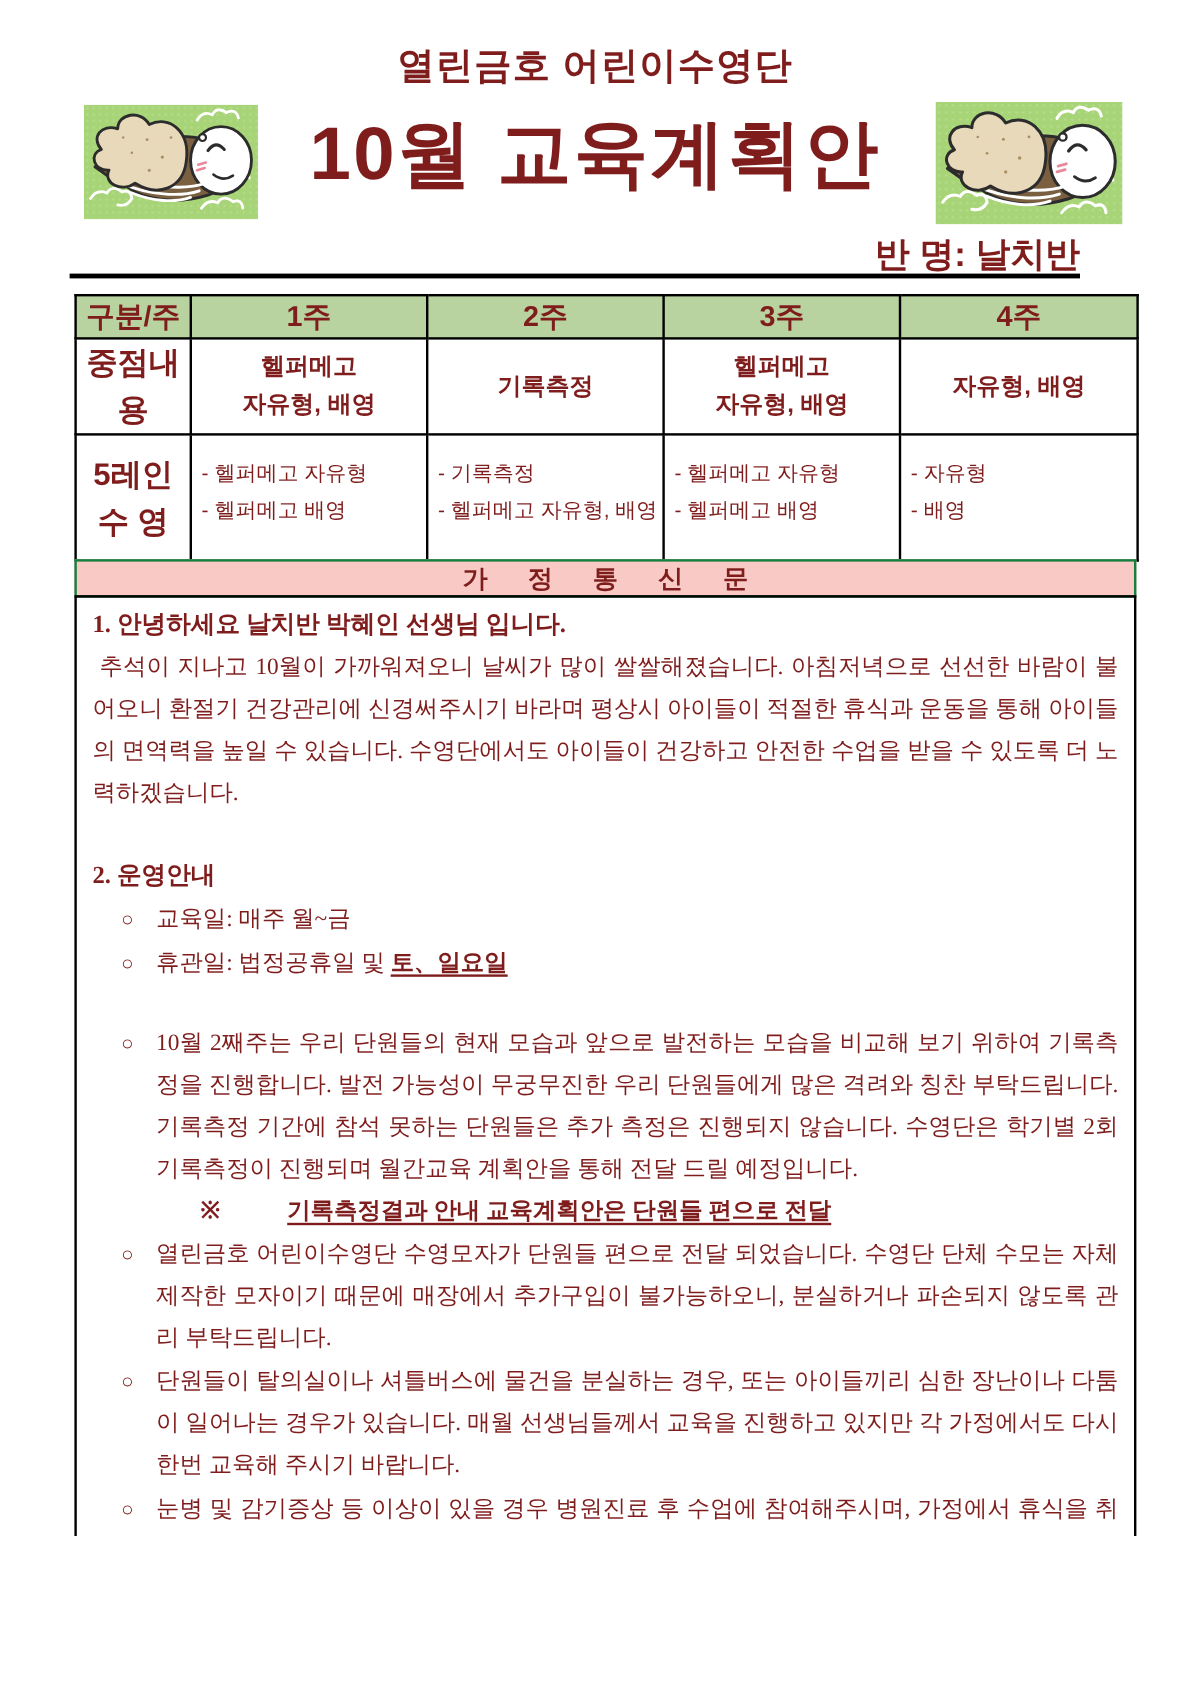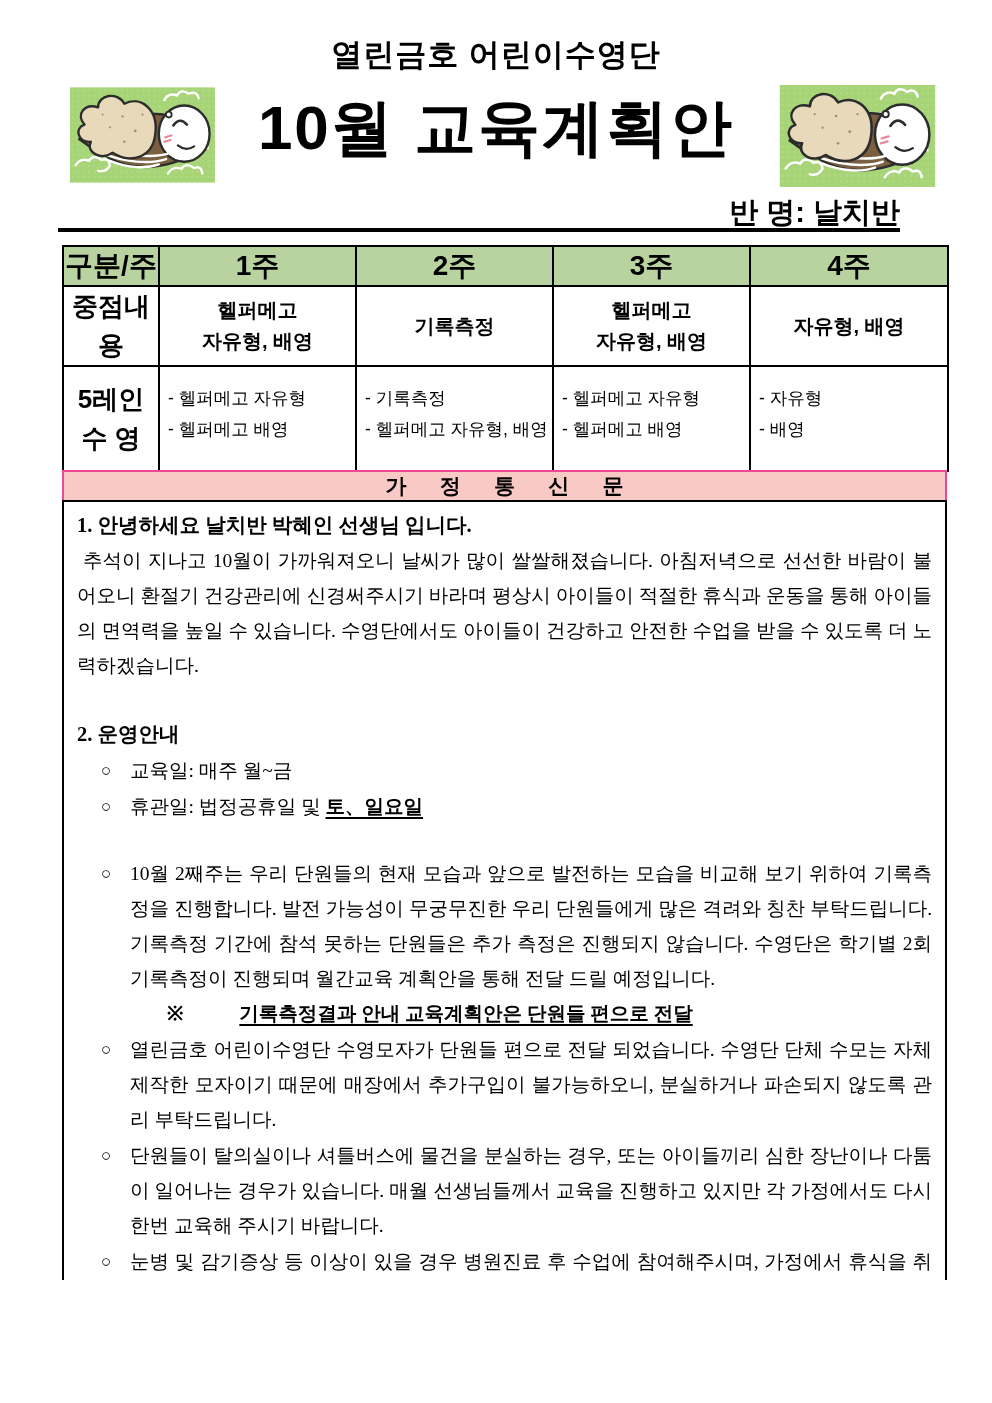--- a/index.html
+++ b/index.html
@@ -1,20 +1,20 @@
 <!DOCTYPE html>
 <html><head>
 <meta charset="utf-8">
 <style>
   * { margin:0; padding:0; box-sizing:border-box; }
   body { background:#ffffff; }
   .page {
     position:relative; width:992px; height:1280px; margin:0 auto;
     background:#ffffff; overflow:hidden;
-    font-family:"Liberation Serif","DejaVu Serif",serif; color:#000000;
+    font-family:"Liberation Serif","DejaVu Serif",serif; color:#7f1d1d;
   }
   
   .subtitle {
     position:absolute; top:34px; left:0; width:100%;
     text-align:center; font-family:"Liberation Sans","DejaVu Sans",sans-serif;
     font-weight:bold; font-size:31px; letter-spacing:1px;
   }
   .main-title {
     position:absolute; top:86px; left:0; width:100%;
     text-align:center; font-family:"Liberation Sans","DejaVu Sans",sans-serif;
@@ -30,30 +30,30 @@
   }
   .top-rule { position:absolute; left:58px; top:228px; width:842px; height:4px; background:#000; }
 
   
   .doc-body { position:absolute; left:62px; top:245px; width:885px; }
 
   table.schedule { width:100%; border-collapse:collapse; table-layout:fixed;
     font-family:"Liberation Sans","DejaVu Sans",sans-serif; }
   table.schedule td { border:2px solid #000; vertical-align:middle; }
   table.schedule .hdr { background:#b9d3a0; text-align:center; font-weight:bold;
-    font-size:28px; height:36px; }
+    font-size:24px; height:36px; }
   table.schedule .rowlabel { text-align:center; font-weight:bold; font-size:26px;
     white-space:pre-line; line-height:1.5; }
   table.schedule .focus { text-align:center; font-weight:bold; font-size:20px;
     white-space:pre-line; line-height:1.55; height:64px; }
   table.schedule .detail { font-size:17.5px; white-space:pre-line; line-height:1.75;
     padding:6px 4px 26px 8px; vertical-align:top; padding-top:16px; height:88px; font-weight:normal; }
 
   .banner {
-    margin-top:-2px; border:2px solid #ec4899; background:#f8c9c5;
+    margin-top:-2px; border:2px solid #15803d; background:#f8c9c5;
     height:32px; display:flex; align-items:center; justify-content:center;
     font-weight:bold; font-size:21px; letter-spacing:14px; text-indent:14px;
   }
   .notice {
     margin-top:-2px; border:2px solid #000; min-height:829px;
     padding:6px 13px 8px 13px; font-size:19.5px; line-height:35px;
     box-shadow:0 5px 0 -3px #000;
   }
   .sec-heading { font-weight:bold; font-size:20.5px; }
   .para { text-align:justify; text-indent:6px; }

